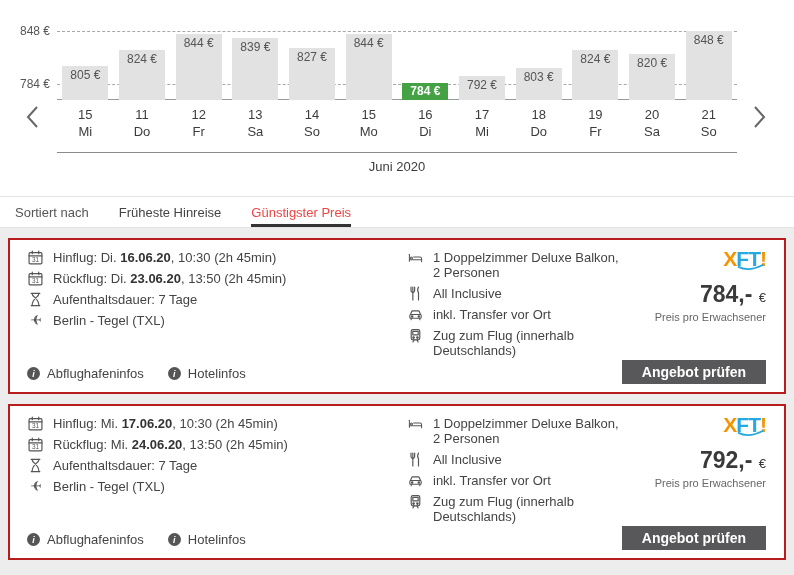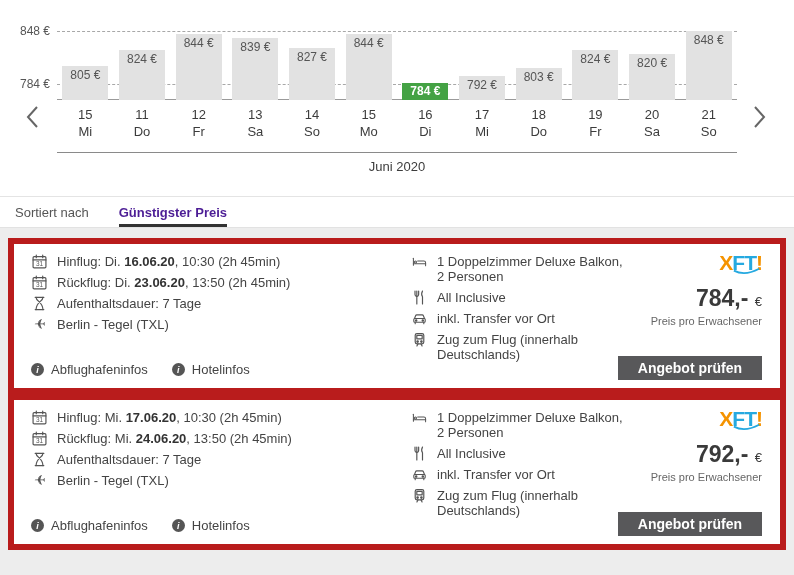--- a/index.html
+++ b/index.html
@@ -28,25 +28,25 @@
   .chev.right { left:752px; }
   .chev svg { width:16px; height:26px; stroke:#666; stroke-width:2; fill:none; }
   .month-rule { position:absolute; top:152px; left:57px; width:680px; border-top:1px solid #8a8a8a; }
   .month-label { position:absolute; top:159px; left:57px; width:680px; text-align:center; color:#3c3c3c; }
 
   
   .tabbar { height:32px; background:#fff; border-top:1px solid #e4e4e4; border-bottom:1px solid #e2e2e2;
     display:flex; align-items:stretch; padding-left:15px; }
   .filter-label { display:flex; align-items:center; margin-right:30px; color:#555; }
   .tab { display:flex; align-items:center; margin-right:30px; color:#444; cursor:pointer; }
-  .tab.active { font-weight:bold; color:#4c1d95; border-bottom:3px solid #333; padding-top:3px; }
+  .tab.active { font-weight:normal; color:#ef4444; border-bottom:3px solid #333; padding-top:3px; }
 
   
   .page { background:#ededed; height:347px; padding:10px 8px 0 8px; }
-  .card { position:relative; background:#fff; border:6px solid #b91c1c; height:156px; }
+  .card { position:relative; background:#fff; border:2px solid #b91c1c; height:156px; margin-bottom:10px; }
 
   .col-flight { position:absolute; left:17px; top:10px; }
   .row { display:flex; align-items:flex-start; margin-bottom:6px; }
   .row .icn { width:17px; margin-right:9px; display:flex; justify-content:center; flex:none; color:#555; }
   .row .txt { line-height:15px; color:#444; }
   .bdate { font-weight:bold; color:#333; }
   svg.i { width:15px; height:15px; stroke:#555; stroke-width:1.1; fill:none; stroke-linecap:round; stroke-linejoin:round; }
   svg.i text { stroke:none; fill:#555; font-family:"Liberation Sans", sans-serif; }
   .plane { display:inline-block; transform:scaleX(-1); font-size:14px; color:#555; line-height:14px; }
 
@@ -201,20 +201,21 @@
     <svg viewBox="0 0 16 26">
         <polyline points="3,3 12,13 3,23"></polyline>
       </svg>
   </div>
   <div class="month-rule"></div>
   <div class="month-label">Juni 2020</div>
 </div>
 
 <div class="tabbar">
   <span class="filter-label">Sortiert nach</span>
+  <span class="tab">Früheste Hinreise</span>
   <span class="tab active">Günstigster Preis</span>
 </div>
 
 <div class="page">
 
   <div class="card">
     <div class="col-flight">
       <div class="row">
         <span class="icn">
           <svg class="i" viewBox="0 0 14 14">

